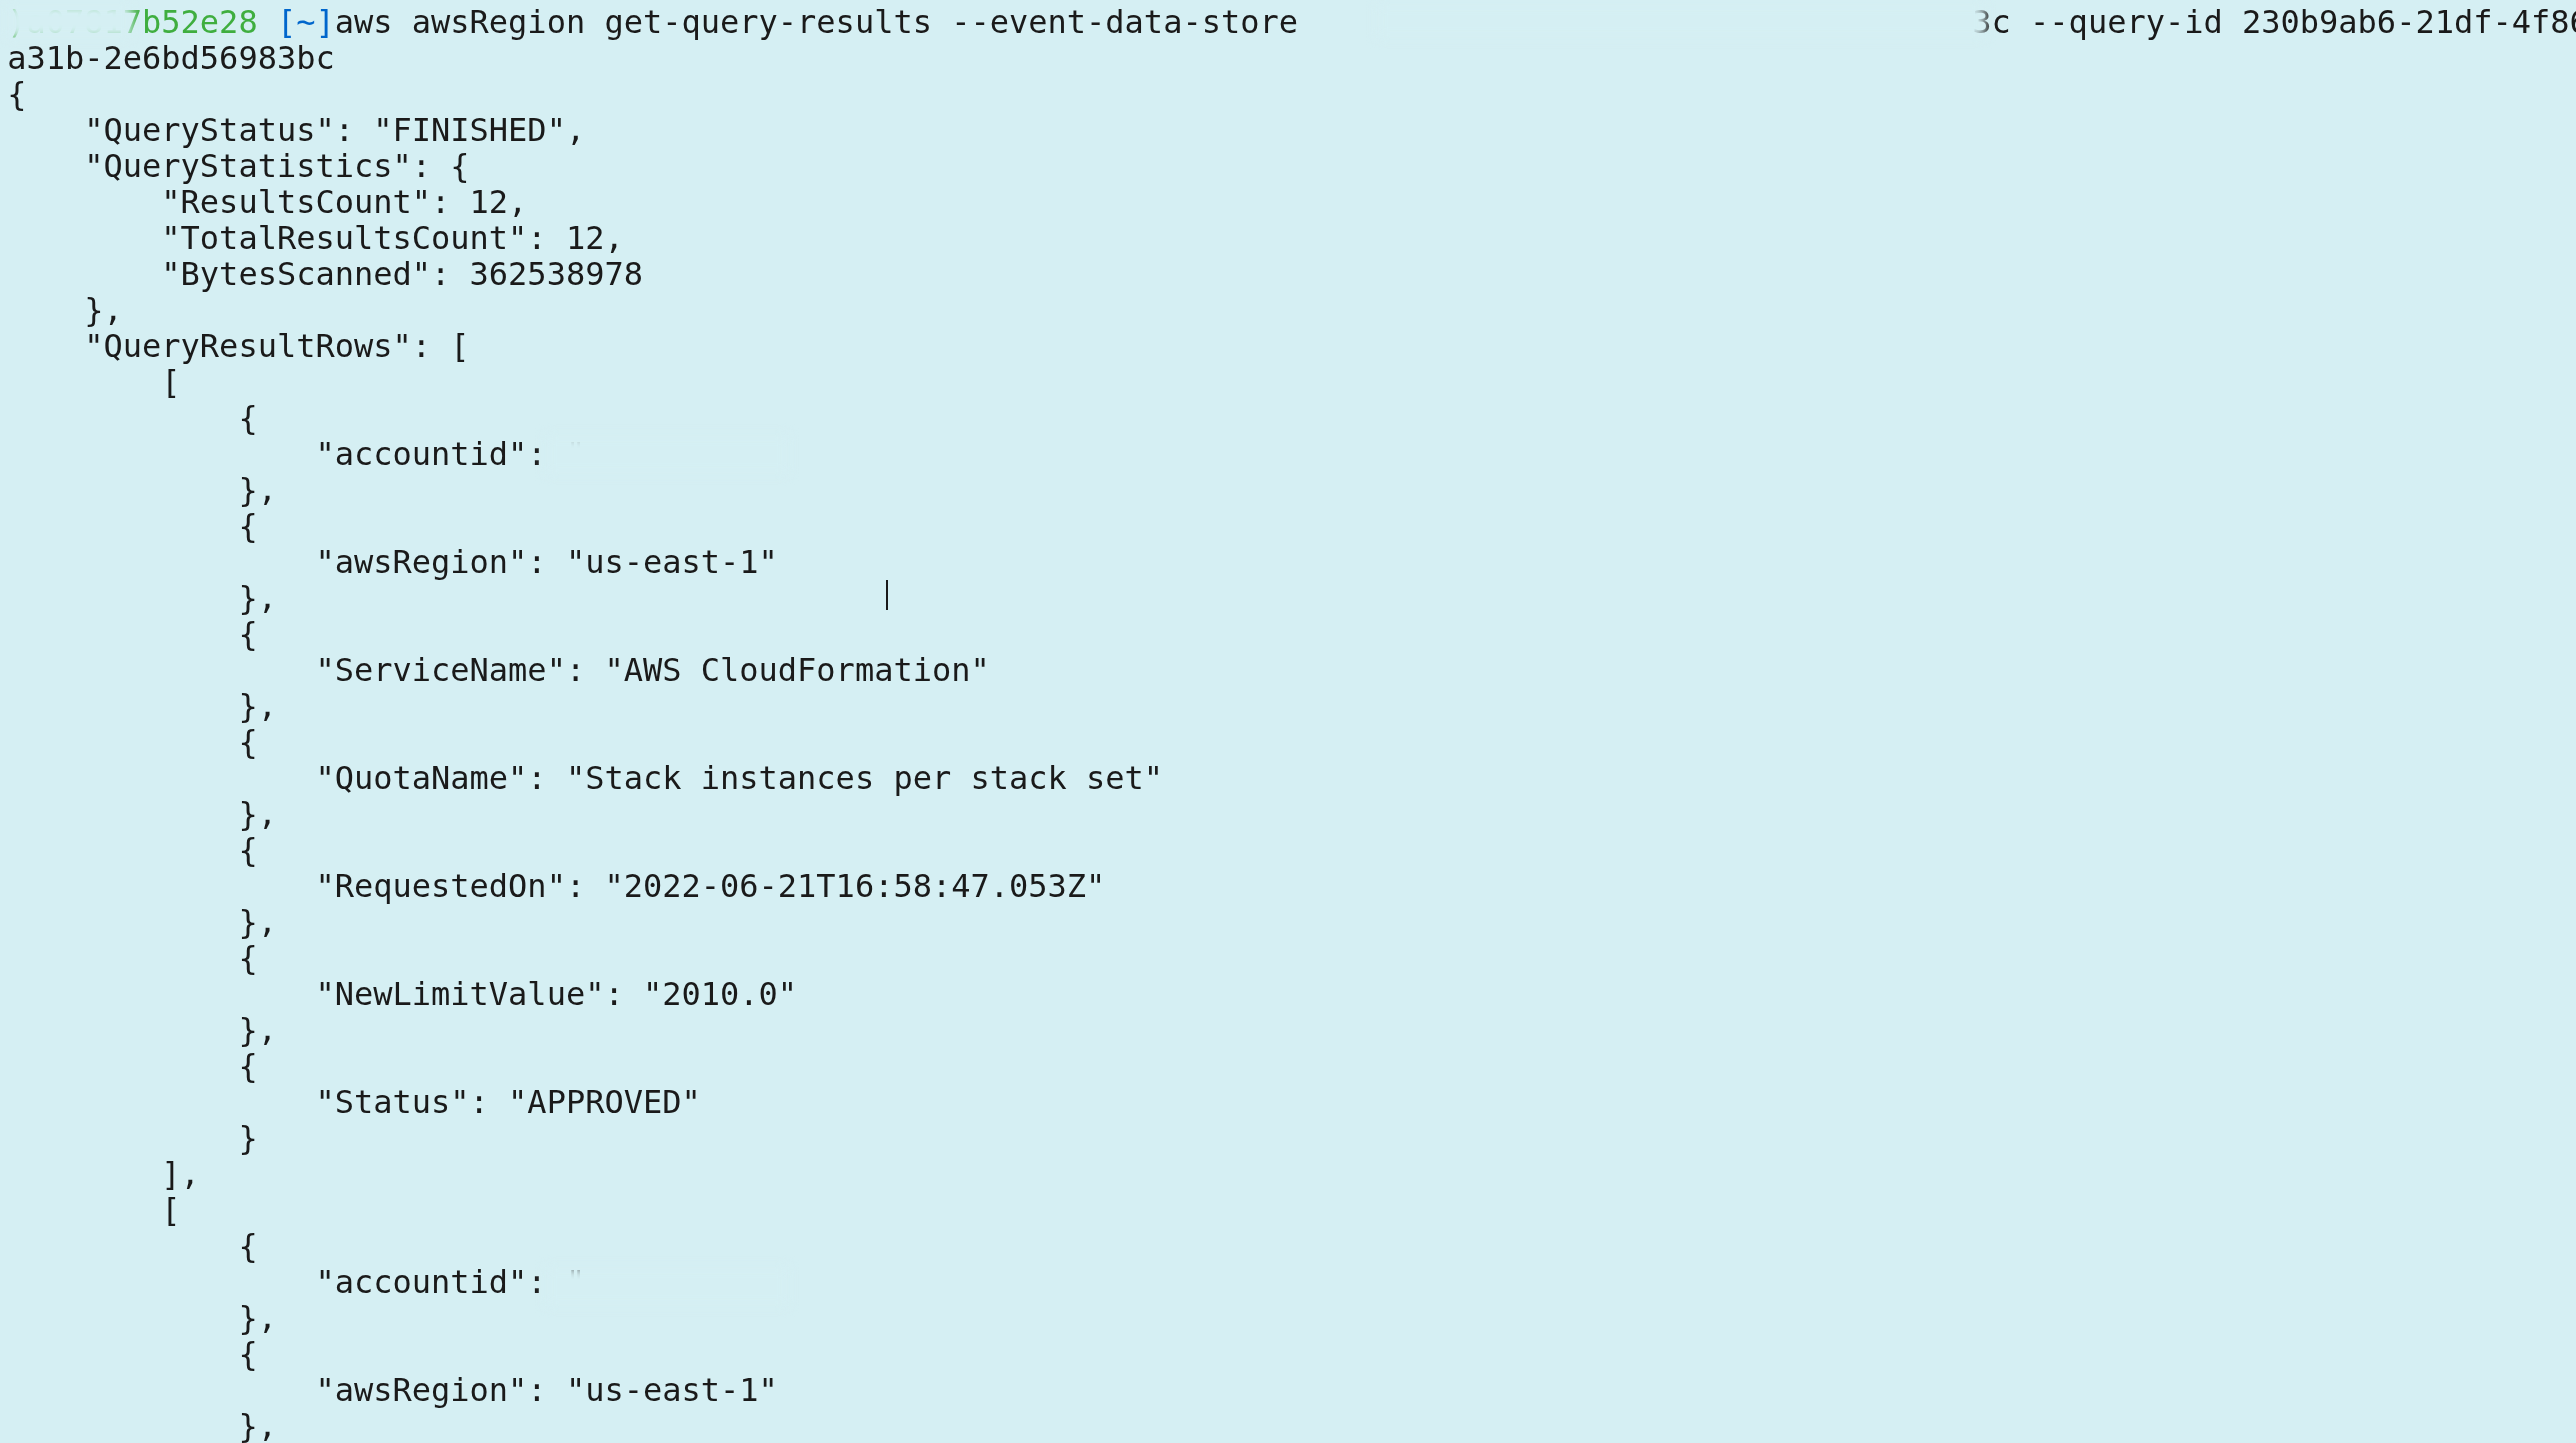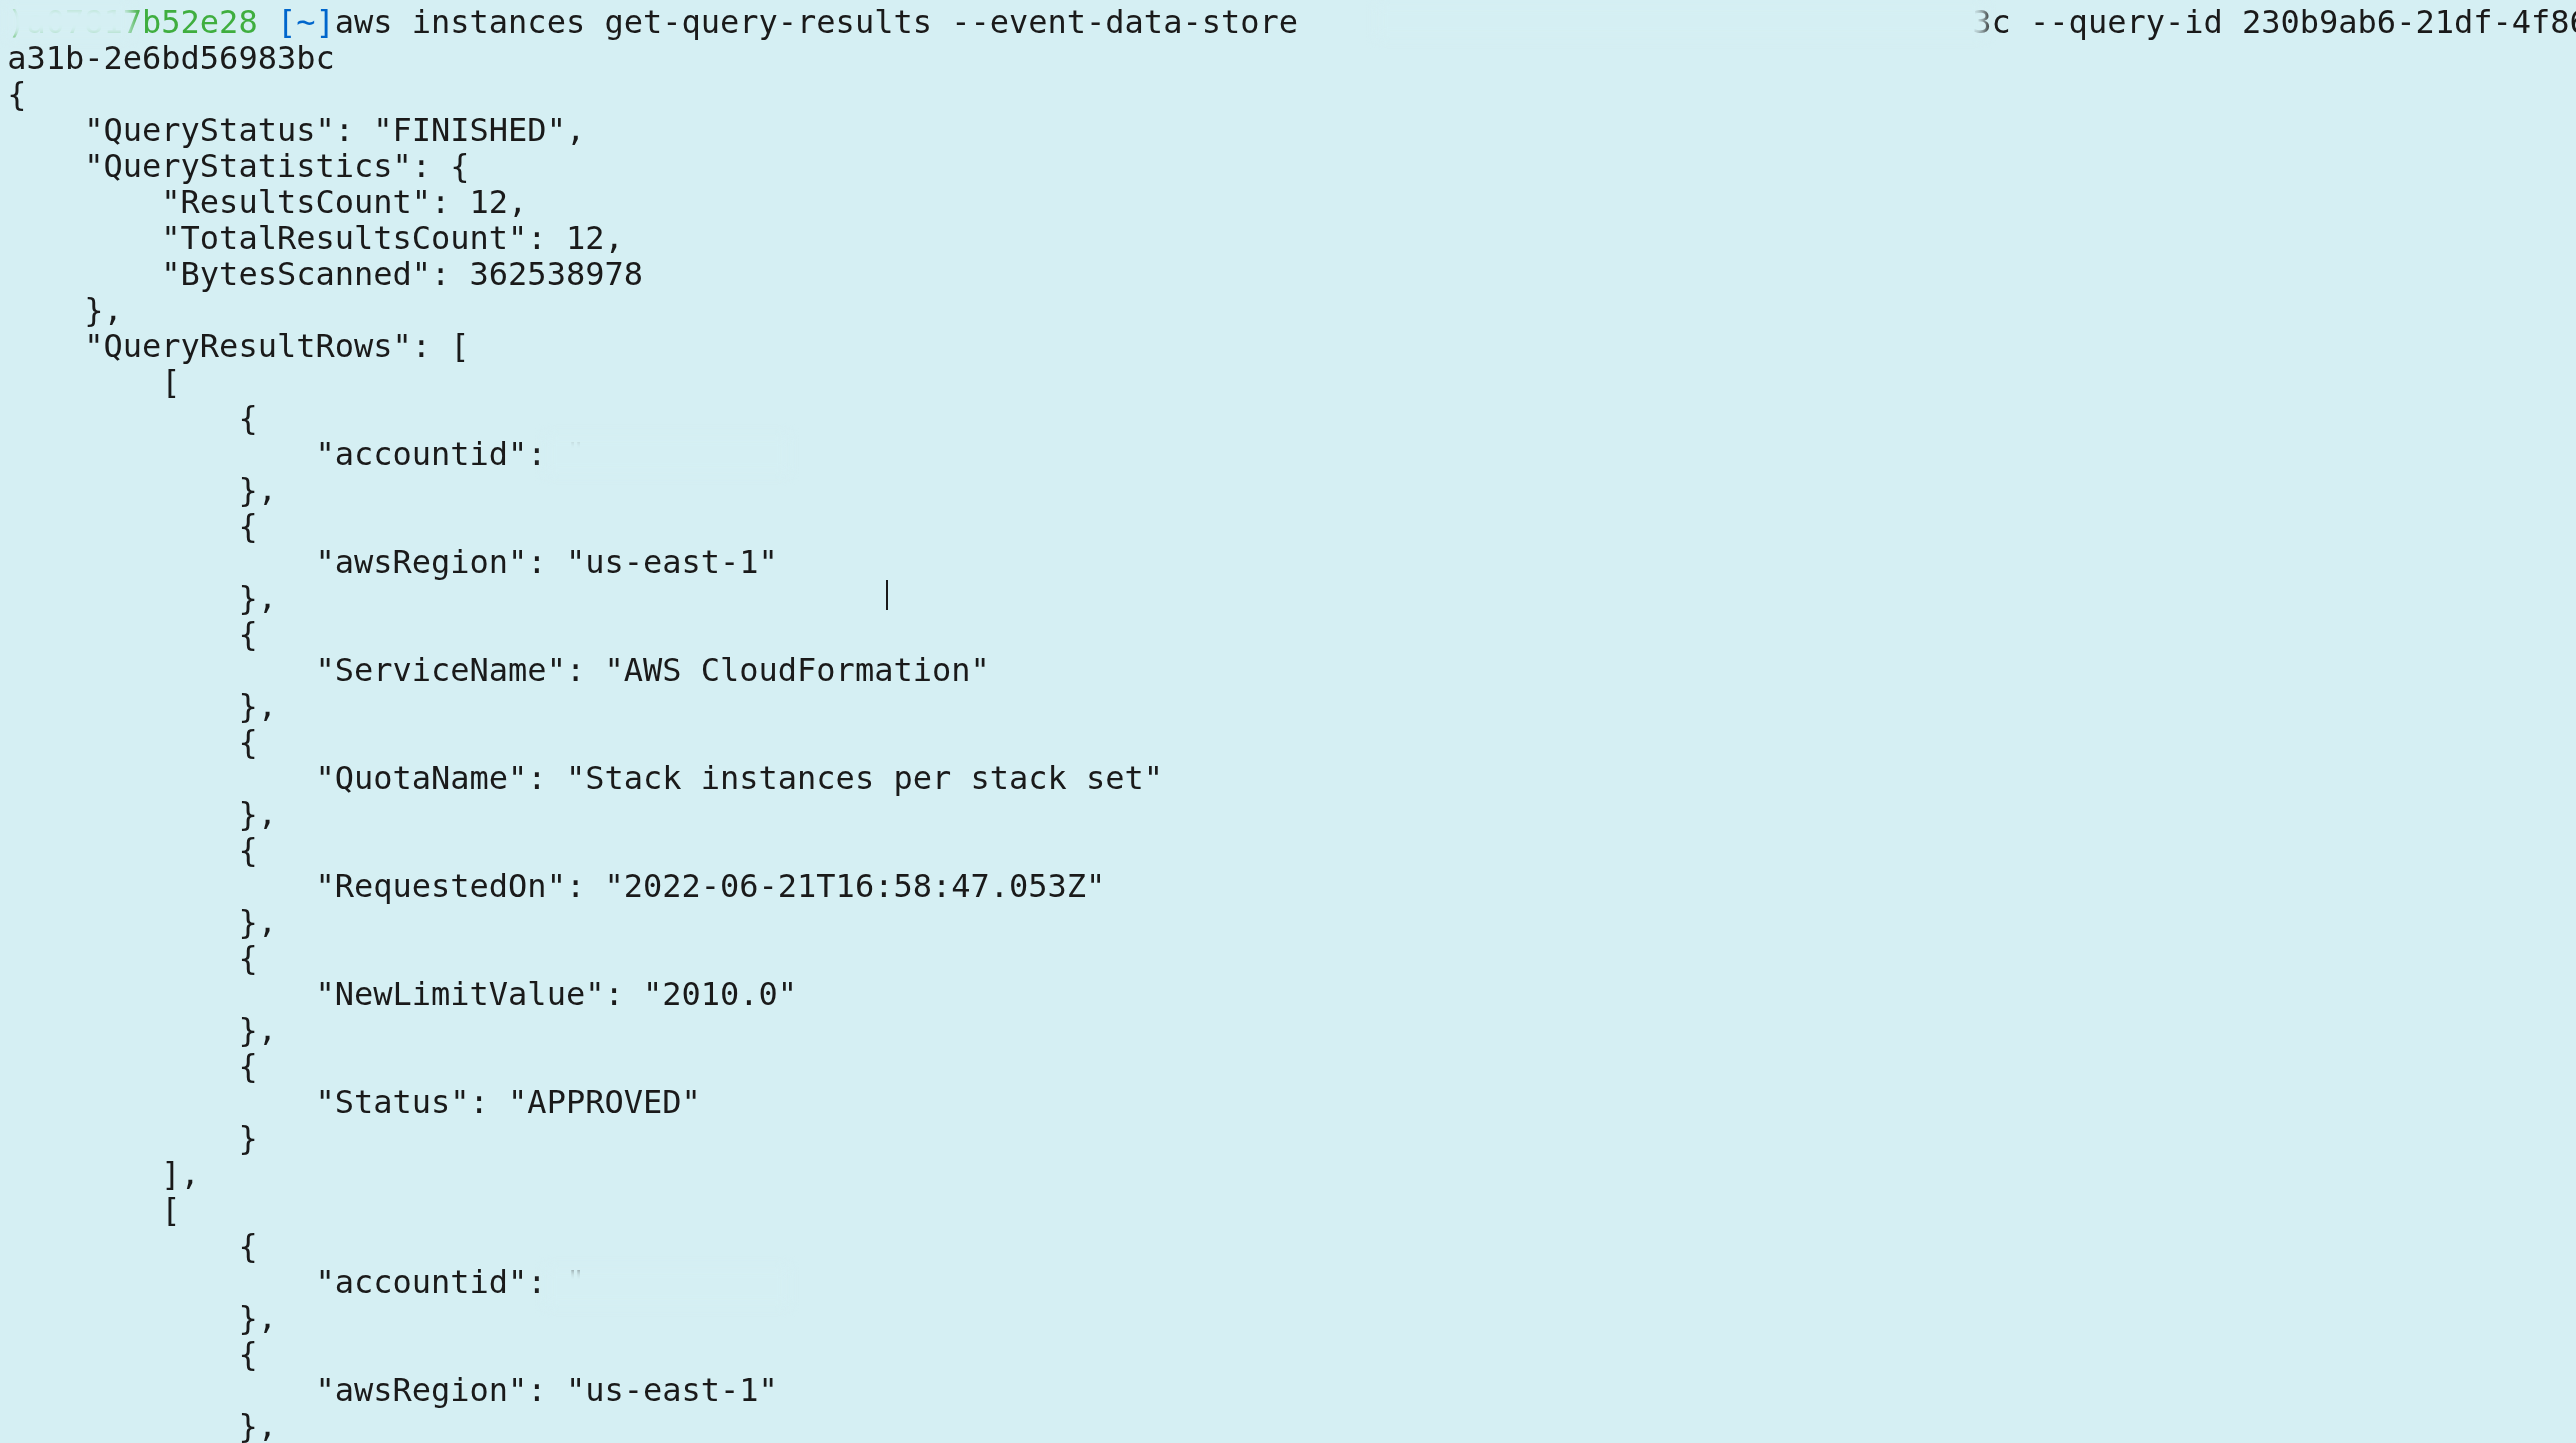--- a/index.html
+++ b/index.html
@@ -24,21 +24,21 @@
     }
     .cursor {
       position:absolute;
       width:1.8px; height:30px;
       background:#1a1a1a;
     }
   </style>
 </head>
 <body>
 
-<pre><span class="prompt-host">)</span><span class="prompt-host">a07817b52e28</span> <span class="prompt-path">[~]</span><span>aws instances get-query-results --event-data-store</span><span>                                   </span><span>3c --query-id 230b9ab6-21df-4f86-</span>
+<pre><span class="prompt-host">)</span><span class="prompt-host">a07817b52e28</span> <span class="prompt-path">[~]</span><span>aws awsRegion get-query-results --event-data-store</span><span>                                   </span><span>3c --query-id 230b9ab6-21df-4f86-</span>
 <span>a31b-2e6bd56983bc</span>
 <span>{</span>
 <span>    "QueryStatus": "FINISHED",</span>
 <span>    "QueryStatistics": {</span>
 <span>        "ResultsCount": 12,</span>
 <span>        "TotalResultsCount": 12,</span>
 <span>        "BytesScanned": 362538978</span>
 <span>    },</span>
 <span>    "QueryResultRows": [</span>
 <span>        [</span>

